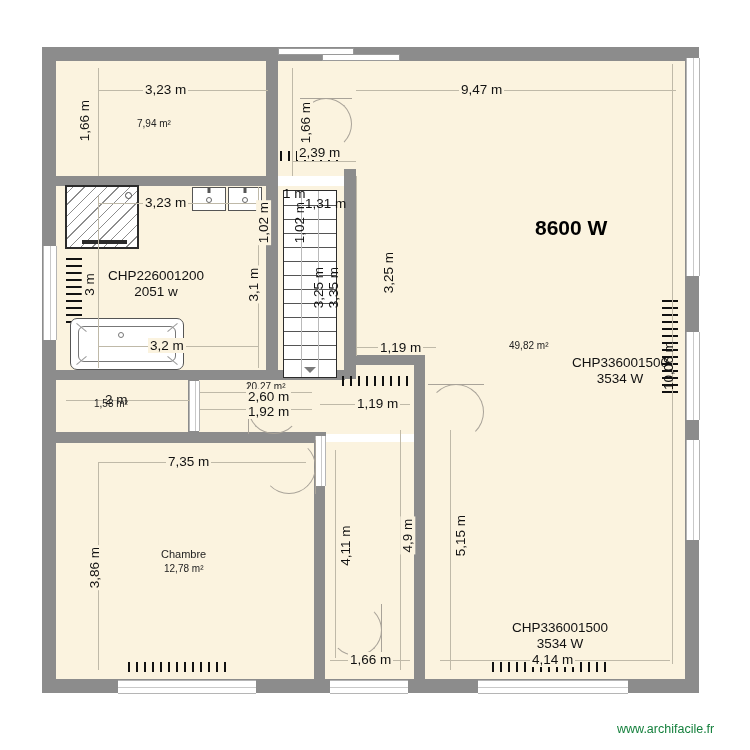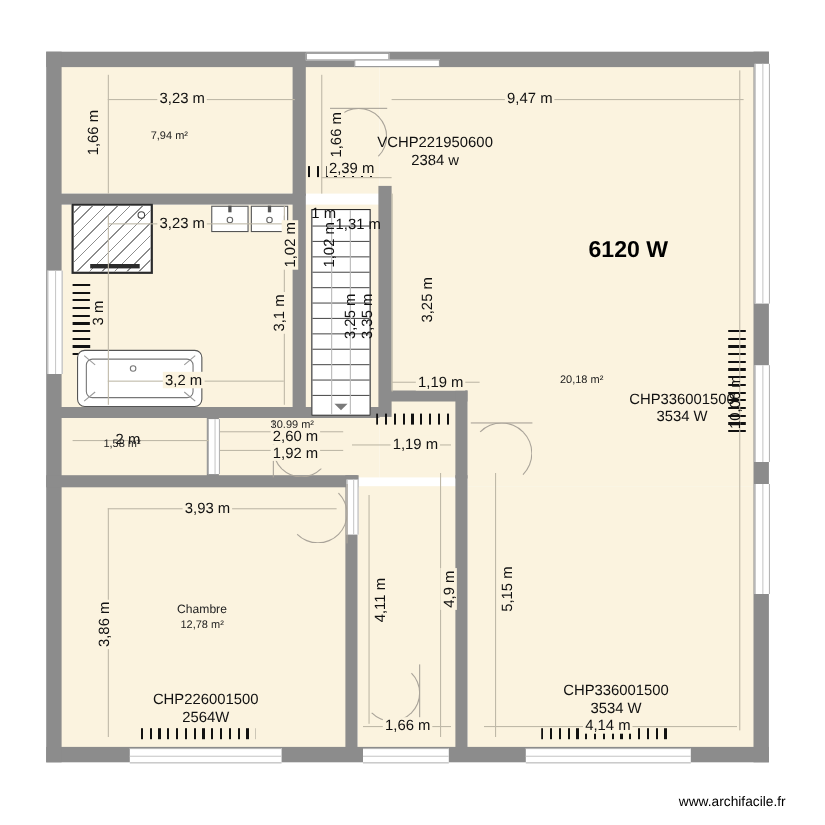--- a/index.html
+++ b/index.html
@@ -15,21 +15,21 @@
 
   
   .lbl{position:absolute;white-space:nowrap;line-height:1.12;}
   .dim{font-size:13.5px;color:#111;background:#fbf3df;padding:0 2px;}
   .dim.onwhite{background:transparent;}
   .rot90{transform:rotate(-90deg);}
   .area{font-size:10px;color:#222;}
   .roomname{font-size:11px;color:#222;text-align:center;}
   .code{font-size:13.5px;color:#111;text-align:center;line-height:1.18;}
   .bigw{font-size:21px;font-weight:bold;color:#000;}
-  .watermark{position:absolute;font-size:12.5px;color:#000000;}
+  .watermark{position:absolute;font-size:12.5px;color:#15803d;}
 
   
   .fixture{position:absolute;box-sizing:border-box;background:#ffffff;}
   .shower{border:2px solid #2b2b2b;overflow:hidden;}
   .shower .hatch{position:absolute;inset:0;
      background:repeating-linear-gradient(-45deg,
        transparent 0 7px,#8d8d8d 7px 8px);}
   .shower .drain{position:absolute;right:5px;top:5px;width:5px;height:5px;
      border:1px solid #444;border-radius:50%;background:#fff;}
   .shower .bar{position:absolute;left:22%;bottom:3px;width:64%;height:4px;background:#2b2b2b;}
@@ -223,64 +223,60 @@
   <div class="dimv" style="left:672px;top:64px;height:600px;"></div>
 
   <div class="lbl dim" style="left:143px;top:82px;">3,23 m</div>
   <div class="lbl dim rot90" style="left:62px;top:113px;">1,66 m</div>
   <div class="lbl area" style="left:137px;top:118px;">7,94 m²</div>
 
   <div class="lbl dim rot90" style="left:283px;top:115px;">1,66 m</div>
   <div class="lbl dim" style="left:297px;top:145px;">2,39 m</div>
 
   <div class="lbl dim" style="left:459px;top:82px;">9,47 m</div>
-  <div class="lbl code" style="left:343px;top:122px;">
-    <span>VCHP221950600</span><br>
-    <span>2384 w</span>
-  </div>
-
-  <div class="lbl bigw" style="left:535px;top:216px;">6120 W</div>
-  <div class="lbl area" style="left:509px;top:340px;">20,18 m²</div>
+
+  <div class="lbl bigw" style="left:535px;top:216px;">8600 W</div>
+  <div class="lbl area" style="left:509px;top:340px;">49,82 m²</div>
   <div class="lbl code" style="left:572px;top:355px;">
     <span>CHP336001500</span><br>
     <span>3534 W</span>
   </div>
   <div class="lbl dim rot90 onwhite" style="left:642px;top:358px;">10,06 m</div>
 
   <div class="lbl dim" style="left:143px;top:195px;">3,23 m</div>
   <div class="lbl dim rot90" style="left:241px;top:215px;">1,02 m</div>
   <div class="lbl dim rot90" style="left:76px;top:277px;">3 m</div>
   <div class="lbl dim rot90" style="left:235px;top:277px;">3,1 m</div>
+  <div class="lbl code" style="left:108px;top:268px;">
+    <span>CHP226001200</span><br>
+    <span>2051 w</span>
+  </div>
   <div class="lbl dim" style="left:148px;top:338px;">3,2 m</div>
 
   <div class="lbl dim" style="left:281px;top:186px;background:transparent;">1 m</div>
   <div class="lbl dim" style="left:303px;top:196px;background:transparent;">1,31 m</div>
   <div class="lbl dim rot90" style="left:277px;top:215px;background:transparent;">1,02 m</div>
   <div class="lbl dim rot90" style="left:296px;top:280px;background:transparent;">3,25 m</div>
   <div class="lbl dim rot90" style="left:311px;top:280px;background:transparent;">3,35 m</div>
 
   <div class="lbl dim rot90" style="left:366px;top:265px;">3,25 m</div>
   <div class="lbl dim" style="left:378px;top:340px;">1,19 m</div>
 
-  <div class="lbl area" style="left:246px;top:381px;">30,99 m²</div>
+  <div class="lbl area" style="left:246px;top:381px;">20,27 m²</div>
   <div class="lbl dim" style="left:246px;top:389px;">2,60 m</div>
   <div class="lbl dim" style="left:246px;top:404px;">1,92 m</div>
   <div class="lbl dim" style="left:355px;top:396px;">1,19 m</div>
 
   <div class="lbl dim" style="left:103px;top:392px;background:transparent;">2 m</div>
   <div class="lbl area" style="left:94px;top:398px;">1,58 m²</div>
 
-  <div class="lbl dim" style="left:166px;top:454px;">3,93 m</div>
+  <div class="lbl dim" style="left:166px;top:454px;">7,35 m</div>
   <div class="lbl dim rot90" style="left:72px;top:560px;">3,86 m</div>
   <div class="lbl roomname" style="left:161px;top:548px;">Chambre</div>
   <div class="lbl area" style="left:164px;top:563px;">12,78 m²</div>
-  <div class="lbl code" style="left:139px;top:628px;">
-    <span>CHP226001500</span><br>
-    <span>2564W</span>
-  </div>
 
   <div class="lbl dim rot90" style="left:323px;top:538px;">4,11 m</div>
   <div class="lbl dim rot90" style="left:389px;top:528px;">4,9 m</div>
   <div class="lbl dim rot90" style="left:438px;top:528px;">5,15 m</div>
   <div class="lbl dim" style="left:348px;top:652px;">1,66 m</div>
   <div class="lbl dim" style="left:530px;top:652px;">4,14 m</div>
   <div class="lbl code" style="left:512px;top:620px;">
     <span>CHP336001500</span><br>
     <span>3534 W</span>
   </div>

